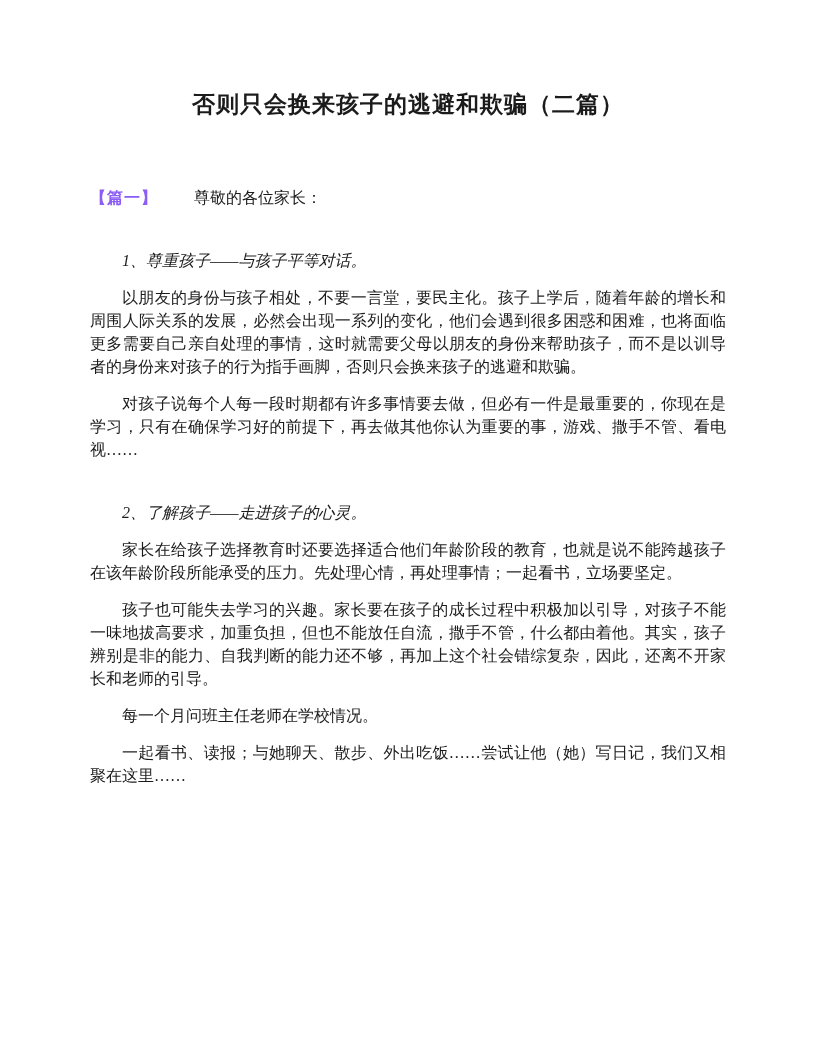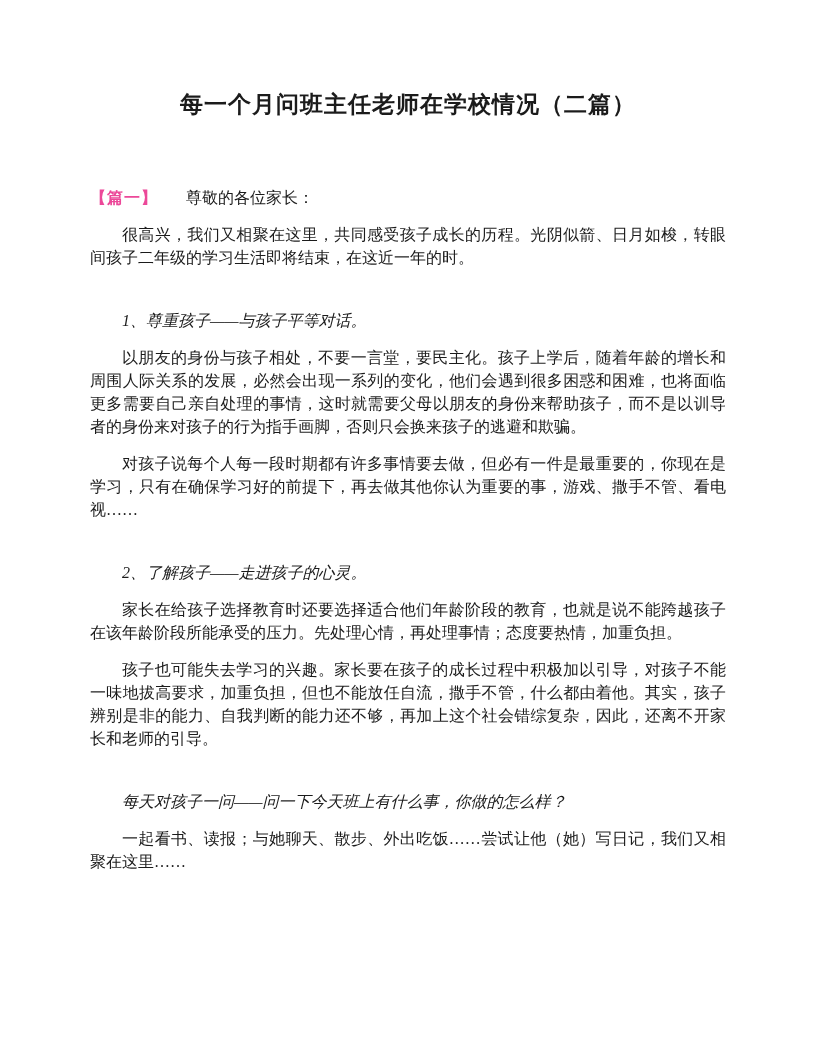--- a/index.html
+++ b/index.html
@@ -37,51 +37,50 @@
     text-indent: 2em;
   }
   .para.no-indent {
     text-indent: 0;
   }
   .para.italic {
     font-style: italic;
     margin-top: 40px;
   }
   .section-label {
-    color: #ec4899;
+    color: #8b5cf6;
     font-weight: bold;
-    margin-right: 28px;
+    margin-right: 36px;
     letter-spacing: 1px;
   }
 </style>
 </head>
 <body>
 
 <div class="page">
 
-  <h1 class="doc-title">每一个月问班主任老师在学校情况（二篇）</h1>
+  <h1 class="doc-title">否则只会换来孩子的逃避和欺骗（二篇）</h1>
 
   <p class="para no-indent">
     <span class="section-label">【篇一】</span><span>尊敬的各位家长：</span>
   </p>
 
 
-  <p class="para">很高兴，我们又相聚在这里，共同感受孩子成长的历程。光阴似箭、日月如梭，转眼间孩子二年级的学习生活即将结束，在这近一年的时。</p>
 
   <p class="para italic">1、尊重孩子——与孩子平等对话。</p>
 
   <p class="para">以朋友的身份与孩子相处，不要一言堂，要民主化。孩子上学后，随着年龄的增长和周围人际关系的发展，必然会出现一系列的变化，他们会遇到很多困惑和困难，也将面临更多需要自己亲自处理的事情，这时就需要父母以朋友的身份来帮助孩子，而不是以训导者的身份来对孩子的行为指手画脚，否则只会换来孩子的逃避和欺骗。</p>
 
   <p class="para">对孩子说每个人每一段时期都有许多事情要去做，但必有一件是最重要的，你现在是学习，只有在确保学习好的前提下，再去做其他你认为重要的事，游戏、撒手不管、看电视……</p>
 
   <p class="para italic">2、了解孩子——走进孩子的心灵。</p>
 
-  <p class="para">家长在给孩子选择教育时还要选择适合他们年龄阶段的教育，也就是说不能跨越孩子在该年龄阶段所能承受的压力。先处理心情，再处理事情；态度要热情，加重负担。</p>
+  <p class="para">家长在给孩子选择教育时还要选择适合他们年龄阶段的教育，也就是说不能跨越孩子在该年龄阶段所能承受的压力。先处理心情，再处理事情；一起看书，立场要坚定。</p>
 
   <p class="para">孩子也可能失去学习的兴趣。家长要在孩子的成长过程中积极加以引导，对孩子不能一味地拔高要求，加重负担，但也不能放任自流，撒手不管，什么都由着他。其实，孩子辨别是非的能力、自我判断的能力还不够，再加上这个社会错综复杂，因此，还离不开家长和老师的引导。</p>
 
-  <p class="para italic">每天对孩子一问——问一下今天班上有什么事，你做的怎么样？</p>
 
+  <p class="para">每一个月问班主任老师在学校情况。</p>
 
   <p class="para">一起看书、读报；与她聊天、散步、外出吃饭……尝试让他（她）写日记，我们又相聚在这里……</p>
 
 
 </div>
 
 </body></html>

